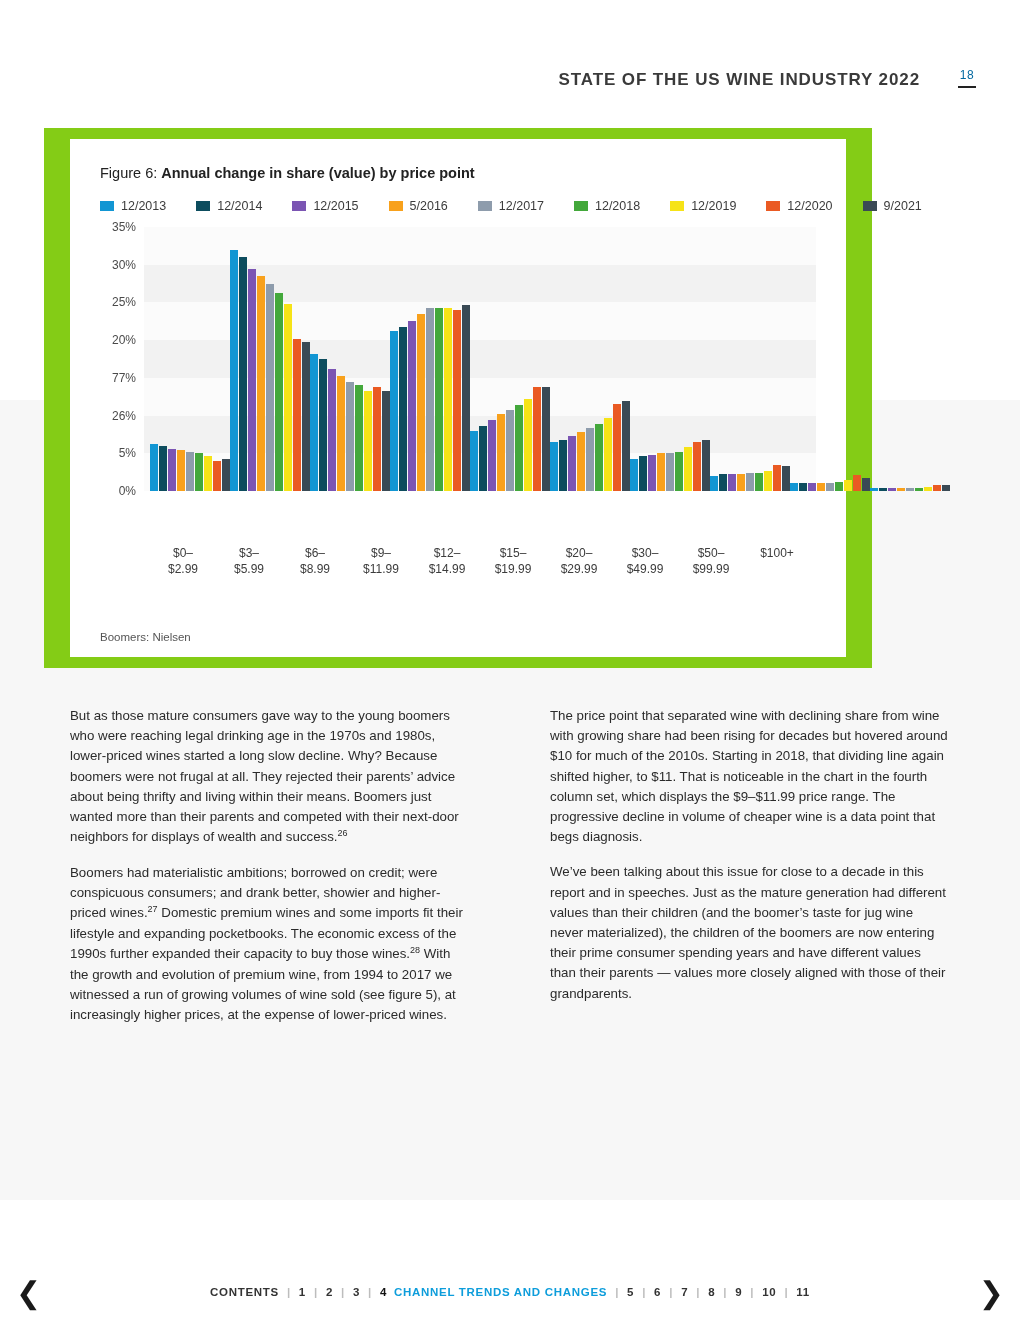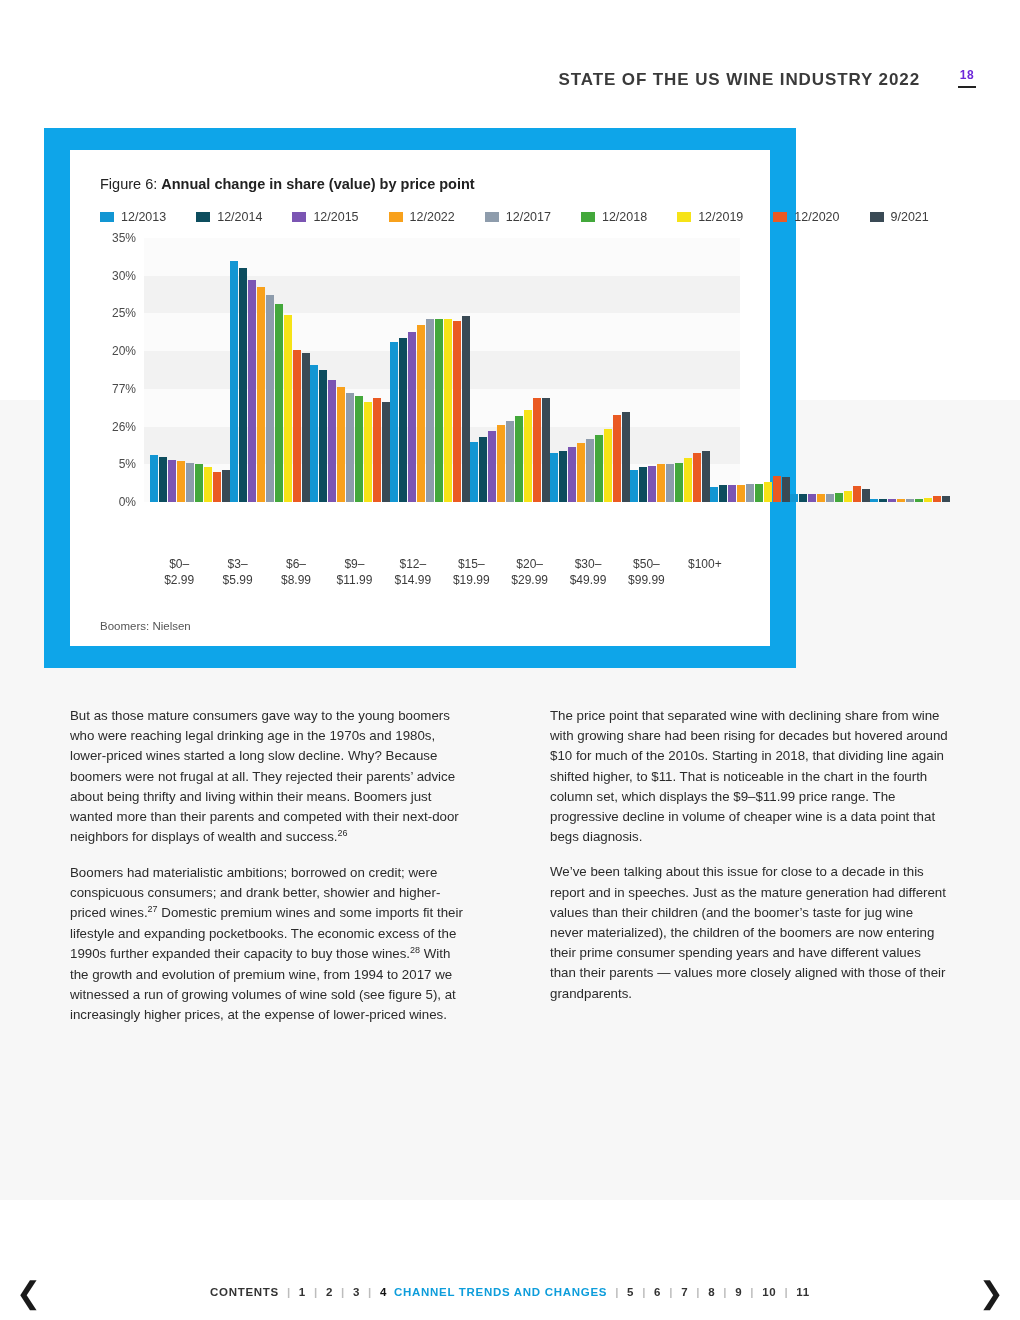--- a/index.html
+++ b/index.html
@@ -20,27 +20,27 @@
   
   .doc-header {
     position:absolute; right:44px; top:68px;
     display:flex; align-items:flex-start; gap:38px;
   }
   .doc-header .title {
     font-size:17px; letter-spacing:0.9px; color:#3a3a3a; font-weight:600;
     white-space:nowrap; padding-top:2px;
   }
   .pagenum-wrap { text-align:center; }
-  .pagenum { font-size:12px; font-weight:700; color:#6d28d9; letter-spacing:.5px;}
+  .pagenum { font-size:12px; font-weight:400; color:#0369a1; letter-spacing:.5px;}
   .pagenum-rule { width:18px; height:2px; background:#222; margin-top:4px; }
 
   
   .fig-outer {
-    position:absolute; left:44px; top:128px; width:752px; height:540px;
-    background:#0ea5e9; padding:22px 26px;
+    position:absolute; left:44px; top:128px; width:828px; height:540px;
+    background:#84cc16; padding:11px 26px;
   }
   .fig-inner { width:100%; height:100%; background:#ffffff; padding:26px 30px 14px 30px; position:relative;}
   .fig-title { font-size:14.5px; color:#222; margin-bottom:18px; }
   .fig-title b { font-weight:700; }
 
   
   .legend { display:flex; align-items:center; gap:8px; flex-wrap:nowrap; margin-bottom:14px;}
   .legend-item { display:flex; align-items:center; gap:7px; margin-right:22px; white-space:nowrap;}
   .legend-swatch { width:14px; height:10px; display:block; }
   .legend-label { font-size:12.5px; color:#3c3c3c; }
@@ -133,21 +133,21 @@
           <div class="legend-item">
             <span class="legend-swatch" style="background: rgb(13, 77, 94);"></span>
             <span class="legend-label">12/2014</span>
           </div>
           <div class="legend-item">
             <span class="legend-swatch" style="background: rgb(123, 85, 179);"></span>
             <span class="legend-label">12/2015</span>
           </div>
           <div class="legend-item">
             <span class="legend-swatch" style="background: rgb(248, 161, 28);"></span>
-            <span class="legend-label">12/2022</span>
+            <span class="legend-label">5/2016</span>
           </div>
           <div class="legend-item">
             <span class="legend-swatch" style="background: rgb(142, 156, 172);"></span>
             <span class="legend-label">12/2017</span>
           </div>
           <div class="legend-item">
             <span class="legend-swatch" style="background: rgb(67, 168, 59);"></span>
             <span class="legend-label">12/2018</span>
           </div>
           <div class="legend-item">

